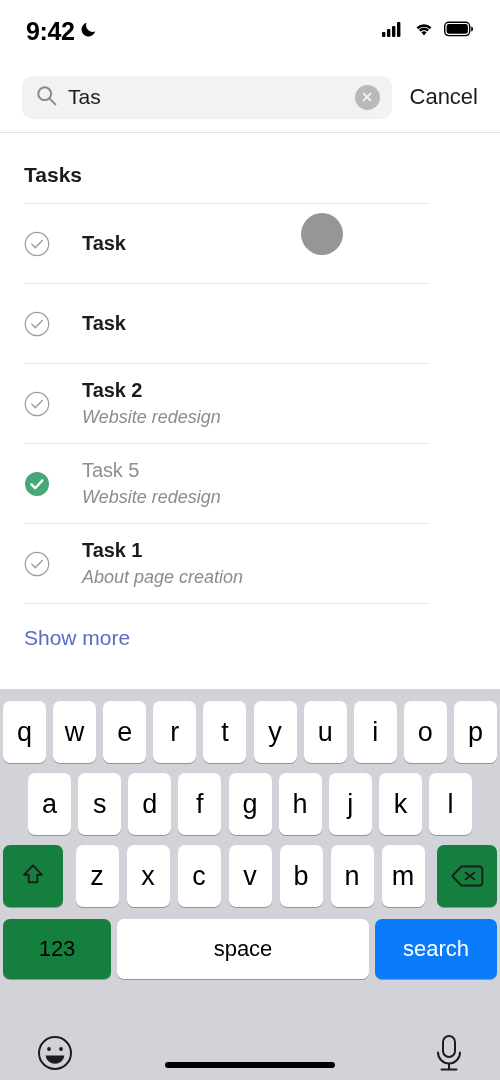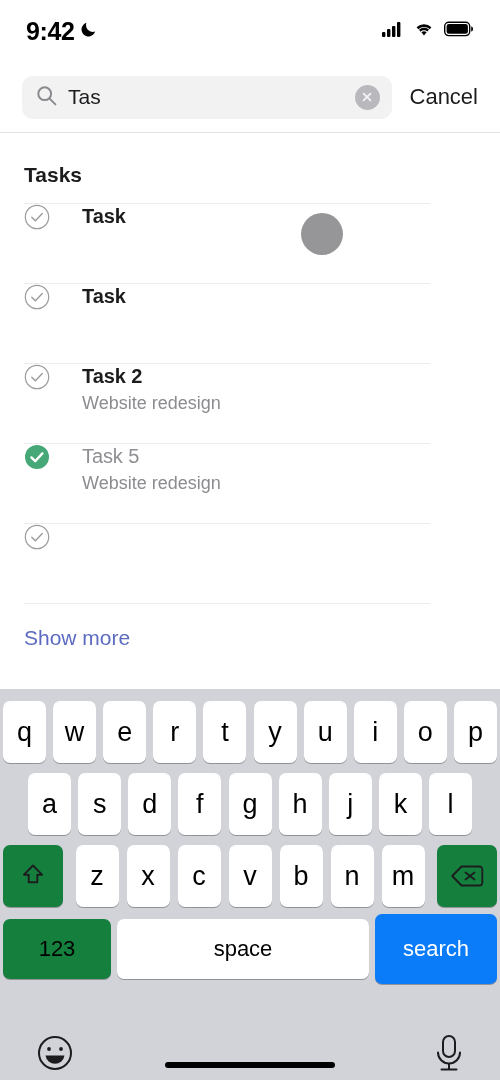--- a/index.html
+++ b/index.html
@@ -56,33 +56,33 @@
   }
 
   
   #results { position:absolute; top:133px; left:0; width:430px; height:556px; background:#fff; }
   #section-title {
     padding:30px 0 16px 24px;
     font-size:21px; font-weight:bold; color:#1c1c1e;
   }
   .divider { height:1px; background:#ececee; margin-left:24px; }
   .task-row {
-    display:flex; 
+    display:flex; align-items:center;
     height:79px; padding-left:24px; padding-right:20px;
     cursor:pointer; background:#fff;
   }
   .task-check { flex:0 0 auto; width:26px; height:26px; margin-right:32px; }
   .task-text { flex:1 1 auto; min-width:0; }
   .task-title {
     font-size:20px; color:#1c1c1e; font-weight:bold;
     letter-spacing:-0.1px; line-height:1.28;
   }
   .task-row.done .task-title { color:#8e8e93; font-weight:normal; }
   .task-sub {
-    font-size:18px; color:#8b8b90; line-height:1.3; margin-top:2px;
+    font-size:18px; color:#8b8b90; line-height:1.3; margin-top:2px;font-style:italic;
   }
   #show-more {
     padding:22px 0 0 24px;
     font-size:21px; color:#5c6bc0; cursor:pointer; display:inline-block;
   }
 
   
   #touch-dot {
     position:absolute; left:301px; top:213px;
     width:42px; height:42px; border-radius:50%;
@@ -113,21 +113,21 @@
   #row3 .letter { width:43px; height:62px; }
 
   .key.mod {
     background:#15803d; box-shadow:0 1px 0 rgba(0,0,0,0.30);
   }
   #shift-key { width:60px; height:62px; }
   #backspace-key { width:60px; height:62px; }
   #num-key { width:108px; height:60px; font-size:22px; }
   #space-key { width:252px; height:60px; font-size:22px; }
   #search-key {
-    width:122px; height:70px; font-size:22px;
+    width:122px; height:60px; font-size:22px;
     background:#0a7cfa; color:#fff;
   }
 
   
   #kb-bottom {
     position:absolute; left:0; top:337px; width:500px; height:54px;
     display:flex; align-items:center; justify-content:space-between;
     padding:0 34px;
   }
   .kb-bottom-btn { cursor:pointer; display:flex; align-items:center; }
@@ -241,20 +241,24 @@
             <div class="task-title">Task 5</div>
             <div class="task-sub">Website redesign</div>
           </div>
         </div>
         <div class="divider"></div>
         <div class="task-row">
           <span class="task-check"><svg width="26" height="26" viewBox="0 0 26 26">
               <circle cx="13" cy="13" r="11.7" fill="none" stroke="#9a9a9f" stroke-width="1.2"></circle>
               <path d="M7.8 13.2l3.6 3.6 6.9-7.4" fill="none" stroke="#9a9a9f" stroke-width="1.4" stroke-linecap="round" stroke-linejoin="round"></path>
             </svg></span>
+          <div class="task-text">
+            <div class="task-title">Task 1</div>
+            <div class="task-sub">About page creation</div>
+          </div>
         </div>
         <div class="divider"></div>
       </div>
     <div id="show-more" style="color: rgb(92, 107, 192);">Show more</div>
   </div>
 
   <div id="touch-dot" style="background: rgb(150, 150, 152);"></div>
 
   <div id="keyboard" style="background: rgb(209, 211, 217);">
     <div class="kb-row" id="row1">

